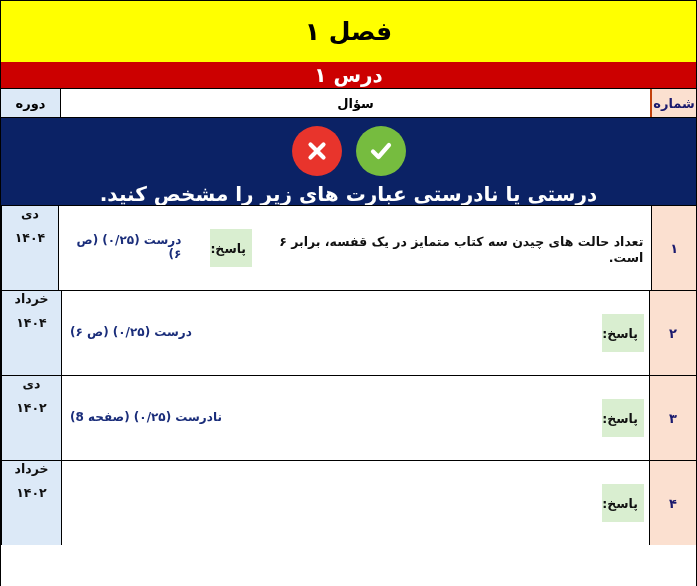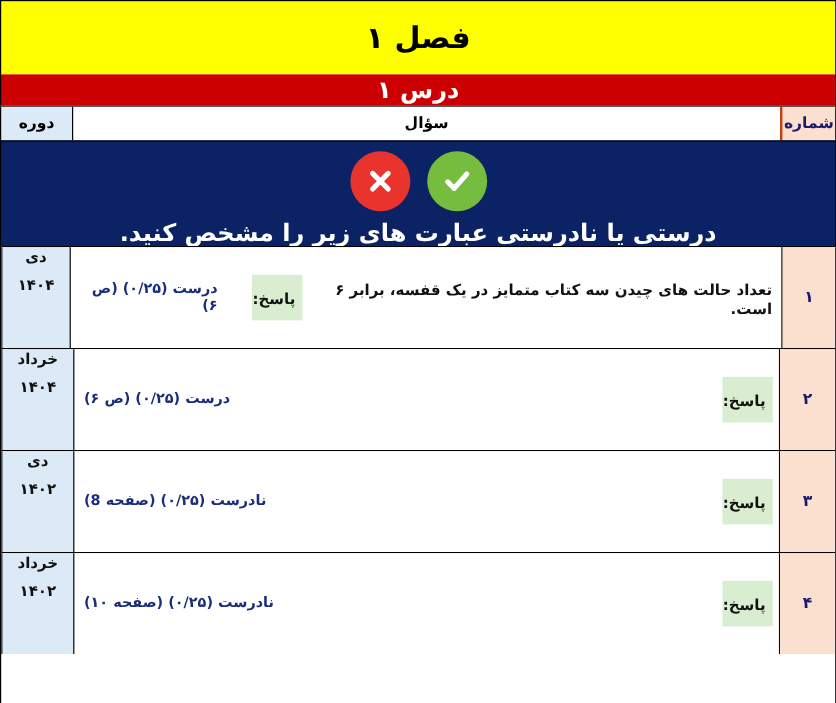--- a/index.html
+++ b/index.html
@@ -323,21 +323,20 @@
         <span>۱۴۰۲</span>
       </div>
     </div>
 
     <div class="qrow">
       <div class="cell-num">۴</div>
       <div class="cell-body">
         <div class="answer-box">
           <span class="answer-label">پاسخ:</span>
         </div>
-        <div class="solution-line">نادرست (۰/۲۵) (صفحه ۱۰)</div>
       </div>
       <div class="cell-period">
         <span>خرداد</span>
         <span>۱۴۰۲</span>
       </div>
     </div>
 
   </div>
 </div>
 

